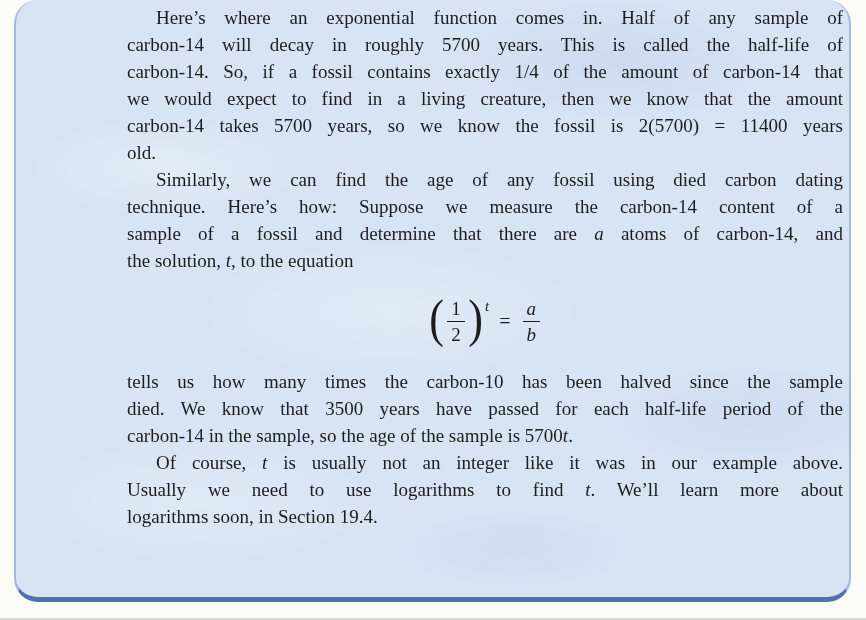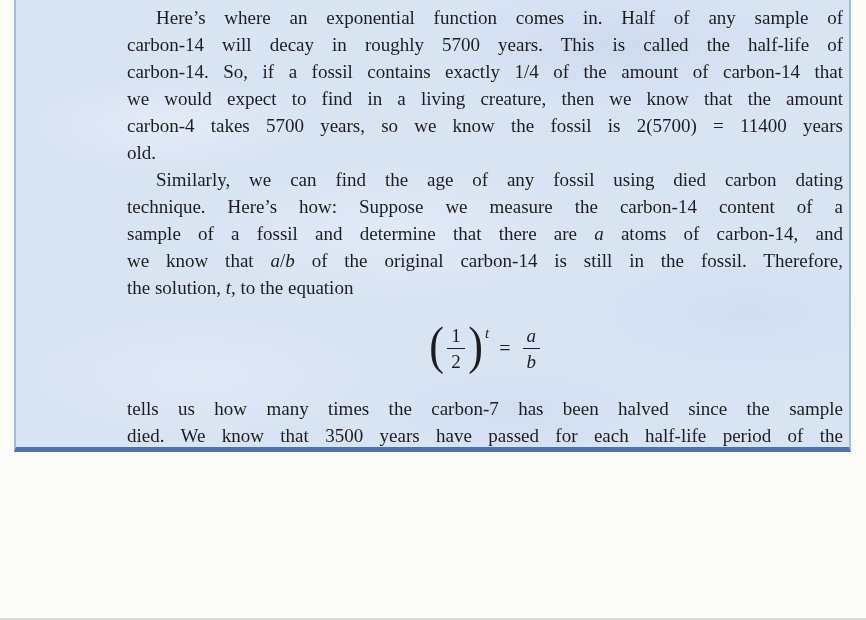--- a/index.html
+++ b/index.html
@@ -9,26 +9,27 @@
     overflow: hidden;
     background: var(--scan-margin, #fbfbf8);
     font-family: "Liberation Serif", "DejaVu Serif", serif;
   }
   .scan-bottom-edge {
     position: absolute; left: 0; bottom: 0; width: 866px; height: 2px;
     background: #d9dad5;
   }
   .panel {
     position: absolute; left: 14px; top: 0;
-    width: 837px; height: 452px;
+    width: 837px; height: 602px;
     box-sizing: border-box;
     background: var(--panel, #d8e3f4);
     border-left: 2px solid var(--panel-edge, #a5b9da);
     border-right: 2px solid var(--panel-edge, #a5b9da);
     border-bottom: 5px solid var(--panel-bottom, #4d73a8);
+    border-radius: 24px;
   }
   
   .panel::before {
     content: "";
     position: absolute; inset: 0;
     pointer-events: none;
     background:
       radial-gradient(ellipse 200px 70px at 18% 28%, rgba(255,255,255,0.30), transparent 70%),
       radial-gradient(ellipse 240px 90px at 72% 10%, rgba(164,186,218,0.20), transparent 70%),
       radial-gradient(ellipse 280px 100px at 45% 52%, rgba(255,255,255,0.25), transparent 70%),
@@ -96,29 +97,28 @@
 
 <div class="scan">
   <div class="panel">
     <div class="content">
 
       <div class="para">
           <div class="tline tfirst">Here’s where an exponential function comes in. Half of any sample of</div>
           <div class="tline">carbon-14 will decay in roughly 5700 years. This is called the <b>half-life</b> of</div>
           <div class="tline">carbon-14. So, if a fossil contains exactly 1/4 of the amount of carbon-14 that</div>
           <div class="tline">we would expect to find in a living creature, then we know that the amount</div>
-          <div class="tline">carbon-4 takes 5700 years, so we know the fossil is 2(5700) = 11400 years</div>
+          <div class="tline">carbon-14 takes 5700 years, so we know the fossil is 2(5700) = 11400 years</div>
           <div class="tline tlast">old.</div>
         </div>
 
       <div class="para">
           <div class="tline tfirst">Similarly, we can find the age of any fossil using died carbon dating</div>
           <div class="tline">technique. Here’s how: Suppose we measure the carbon-14 content of a</div>
           <div class="tline">sample of a fossil and determine that there are <i>a</i> atoms of carbon-14, and</div>
-          <div class="tline">we know that <i>a</i>/<i>b</i> of the original carbon-14 is still in the fossil. Therefore,</div>
           <div class="tline tlast">the solution, <i>t</i>, to the equation</div>
         </div>
 
       <div class="equation-block">
         <div class="equation">
           <span class="paren">(</span>
           <span class="frac">
             <span class="fnum">1</span>
             <span class="fden">2</span>
           </span>
@@ -126,21 +126,27 @@
           <span class="exp">t</span>
           <span class="eqsign">=</span>
           <span class="frac it">
             <span class="fnum">a</span>
             <span class="fden">b</span>
           </span>
         </div>
       </div>
 
       <div class="para">
-          <div class="tline">tells us how many times the carbon-7 has been halved since the sample</div>
+          <div class="tline">tells us how many times the carbon-10 has been halved since the sample</div>
           <div class="tline">died. We know that 3500 years have passed for each half-life period of the</div>
+          <div class="tline tlast">carbon-14 in the sample, so the age of the sample is 5700<i>t</i>.</div>
         </div>
 
+      <div class="para">
+          <div class="tline tfirst">Of course, <i>t</i> is usually not an integer like it was in our example above.</div>
+          <div class="tline">Usually we need to use <b>logarithms</b> to find <i>t</i>. We’ll learn more about</div>
+          <div class="tline tlast">logarithms soon, in Section 19.4.</div>
+        </div>
 
     </div>
   </div>
   <div class="scan-bottom-edge"></div>
 </div>
 
 </body></html>

